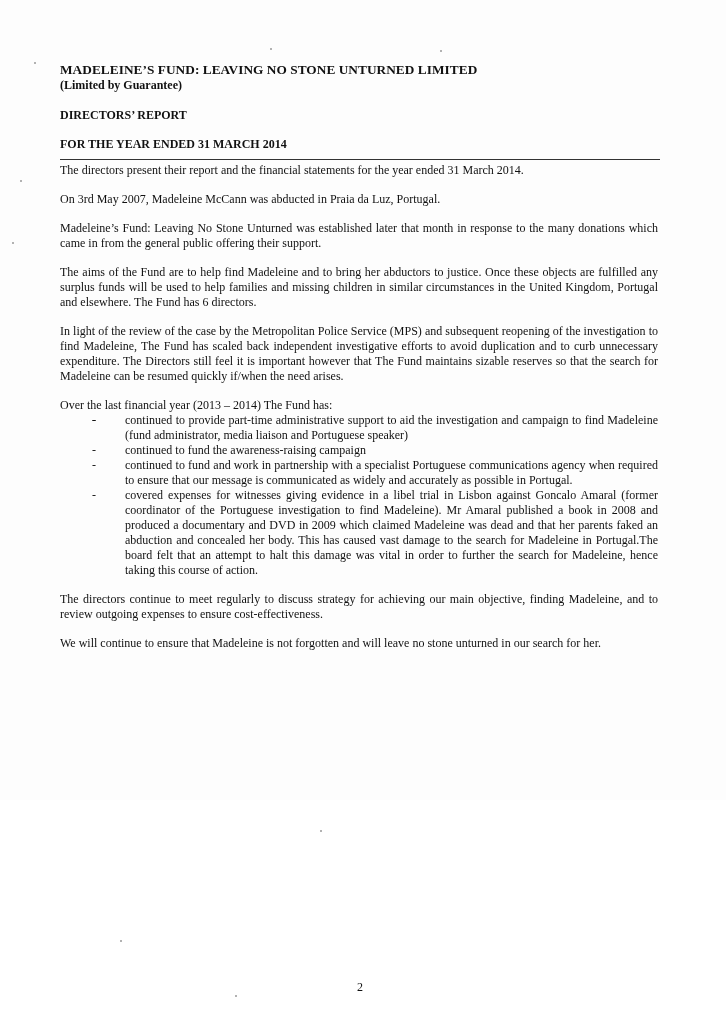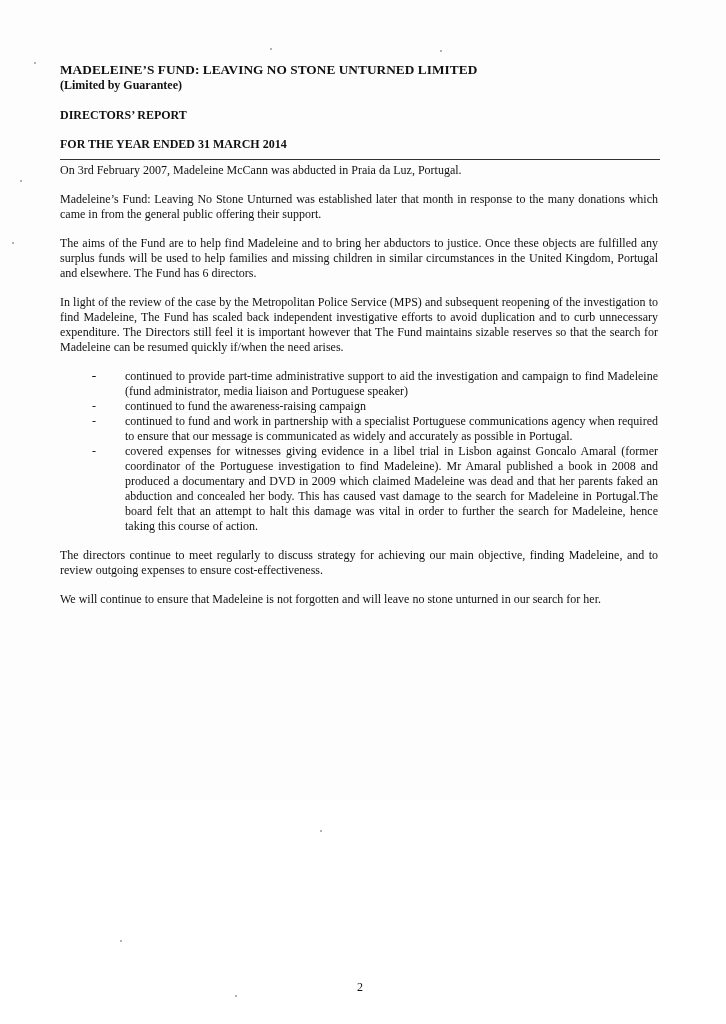--- a/index.html
+++ b/index.html
@@ -28,25 +28,27 @@
 <body>
 
 <div class="page">
   <div class="hdr title">MADELEINE’S FUND: LEAVING NO STONE UNTURNED LIMITED</div>
   <div class="hdr sub">(Limited by Guarantee)</div>
   <div class="hdr report">DIRECTORS’ REPORT</div>
   <div class="hdr year">FOR THE YEAR ENDED 31 MARCH 2014</div>
   <div class="rule"></div>
 
   <div class="body">
-    <p>On 3rd February 2007, Madeleine McCann was abducted in Praia da Luz, Portugal.</p>
+    <p>The directors present their report and the financial statements for the year ended 31 March 2014.</p>
+    <p>On 3rd May 2007, Madeleine McCann was abducted in Praia da Luz, Portugal.</p>
     <p>Madeleine’s Fund: Leaving No Stone Unturned was established later that month in response to the many donations which came in from the general public offering their support.</p>
     <p>The aims of the Fund are to help find Madeleine and to bring her abductors to justice. Once these objects are fulfilled any surplus funds will be used to help families and missing children in similar circumstances in the United Kingdom, Portugal and elsewhere. The Fund has 6 directors.</p>
     <p>In light of the review of the case by the Metropolitan Police Service (MPS) and subsequent reopening of the investigation to find Madeleine, The Fund has scaled back independent investigative efforts to avoid duplication and to curb unnecessary expenditure.  The Directors still feel it is important however that The Fund maintains sizable reserves so that the search for Madeleine can be resumed quickly if/when the need arises.</p>
 
+    <p class="intro-line">Over the last financial year (2013 – 2014) The Fund has:</p>
     <ul class="activities">
       <li><span class="dash">-</span></li>
       <li><span class="dash">-</span><span>continued to provide part-time administrative support to aid the investigation and campaign to find Madeleine (fund administrator, media liaison and Portuguese speaker)</span></li>
       <li><span class="dash">-</span><span>continued to fund the awareness-raising campaign</span></li>
       <li><span class="dash">-</span><span>continued to fund and work in partnership with a specialist Portuguese communications agency when required to ensure that our message is communicated as widely and accurately as possible in Portugal.</span></li>
       <li><span class="dash">-</span><span>covered expenses for witnesses giving evidence in a libel trial in Lisbon against Goncalo Amaral (former coordinator of the Portuguese investigation to find Madeleine). Mr Amaral published a book in 2008 and produced a documentary and DVD in 2009 which claimed Madeleine was dead and that her parents faked an abduction and concealed her body. This has caused vast damage to the search for Madeleine in Portugal.The board felt that an attempt to halt this damage was vital in order to further the search for Madeleine, hence taking this course of action.</span></li>
     </ul>
 
     <p>The directors continue to meet regularly to discuss strategy for achieving our main objective, finding Madeleine, and to review outgoing expenses to ensure cost-effectiveness.</p>
     <p>We will continue to ensure that Madeleine is not forgotten and will leave no stone unturned in our search for her.</p>

